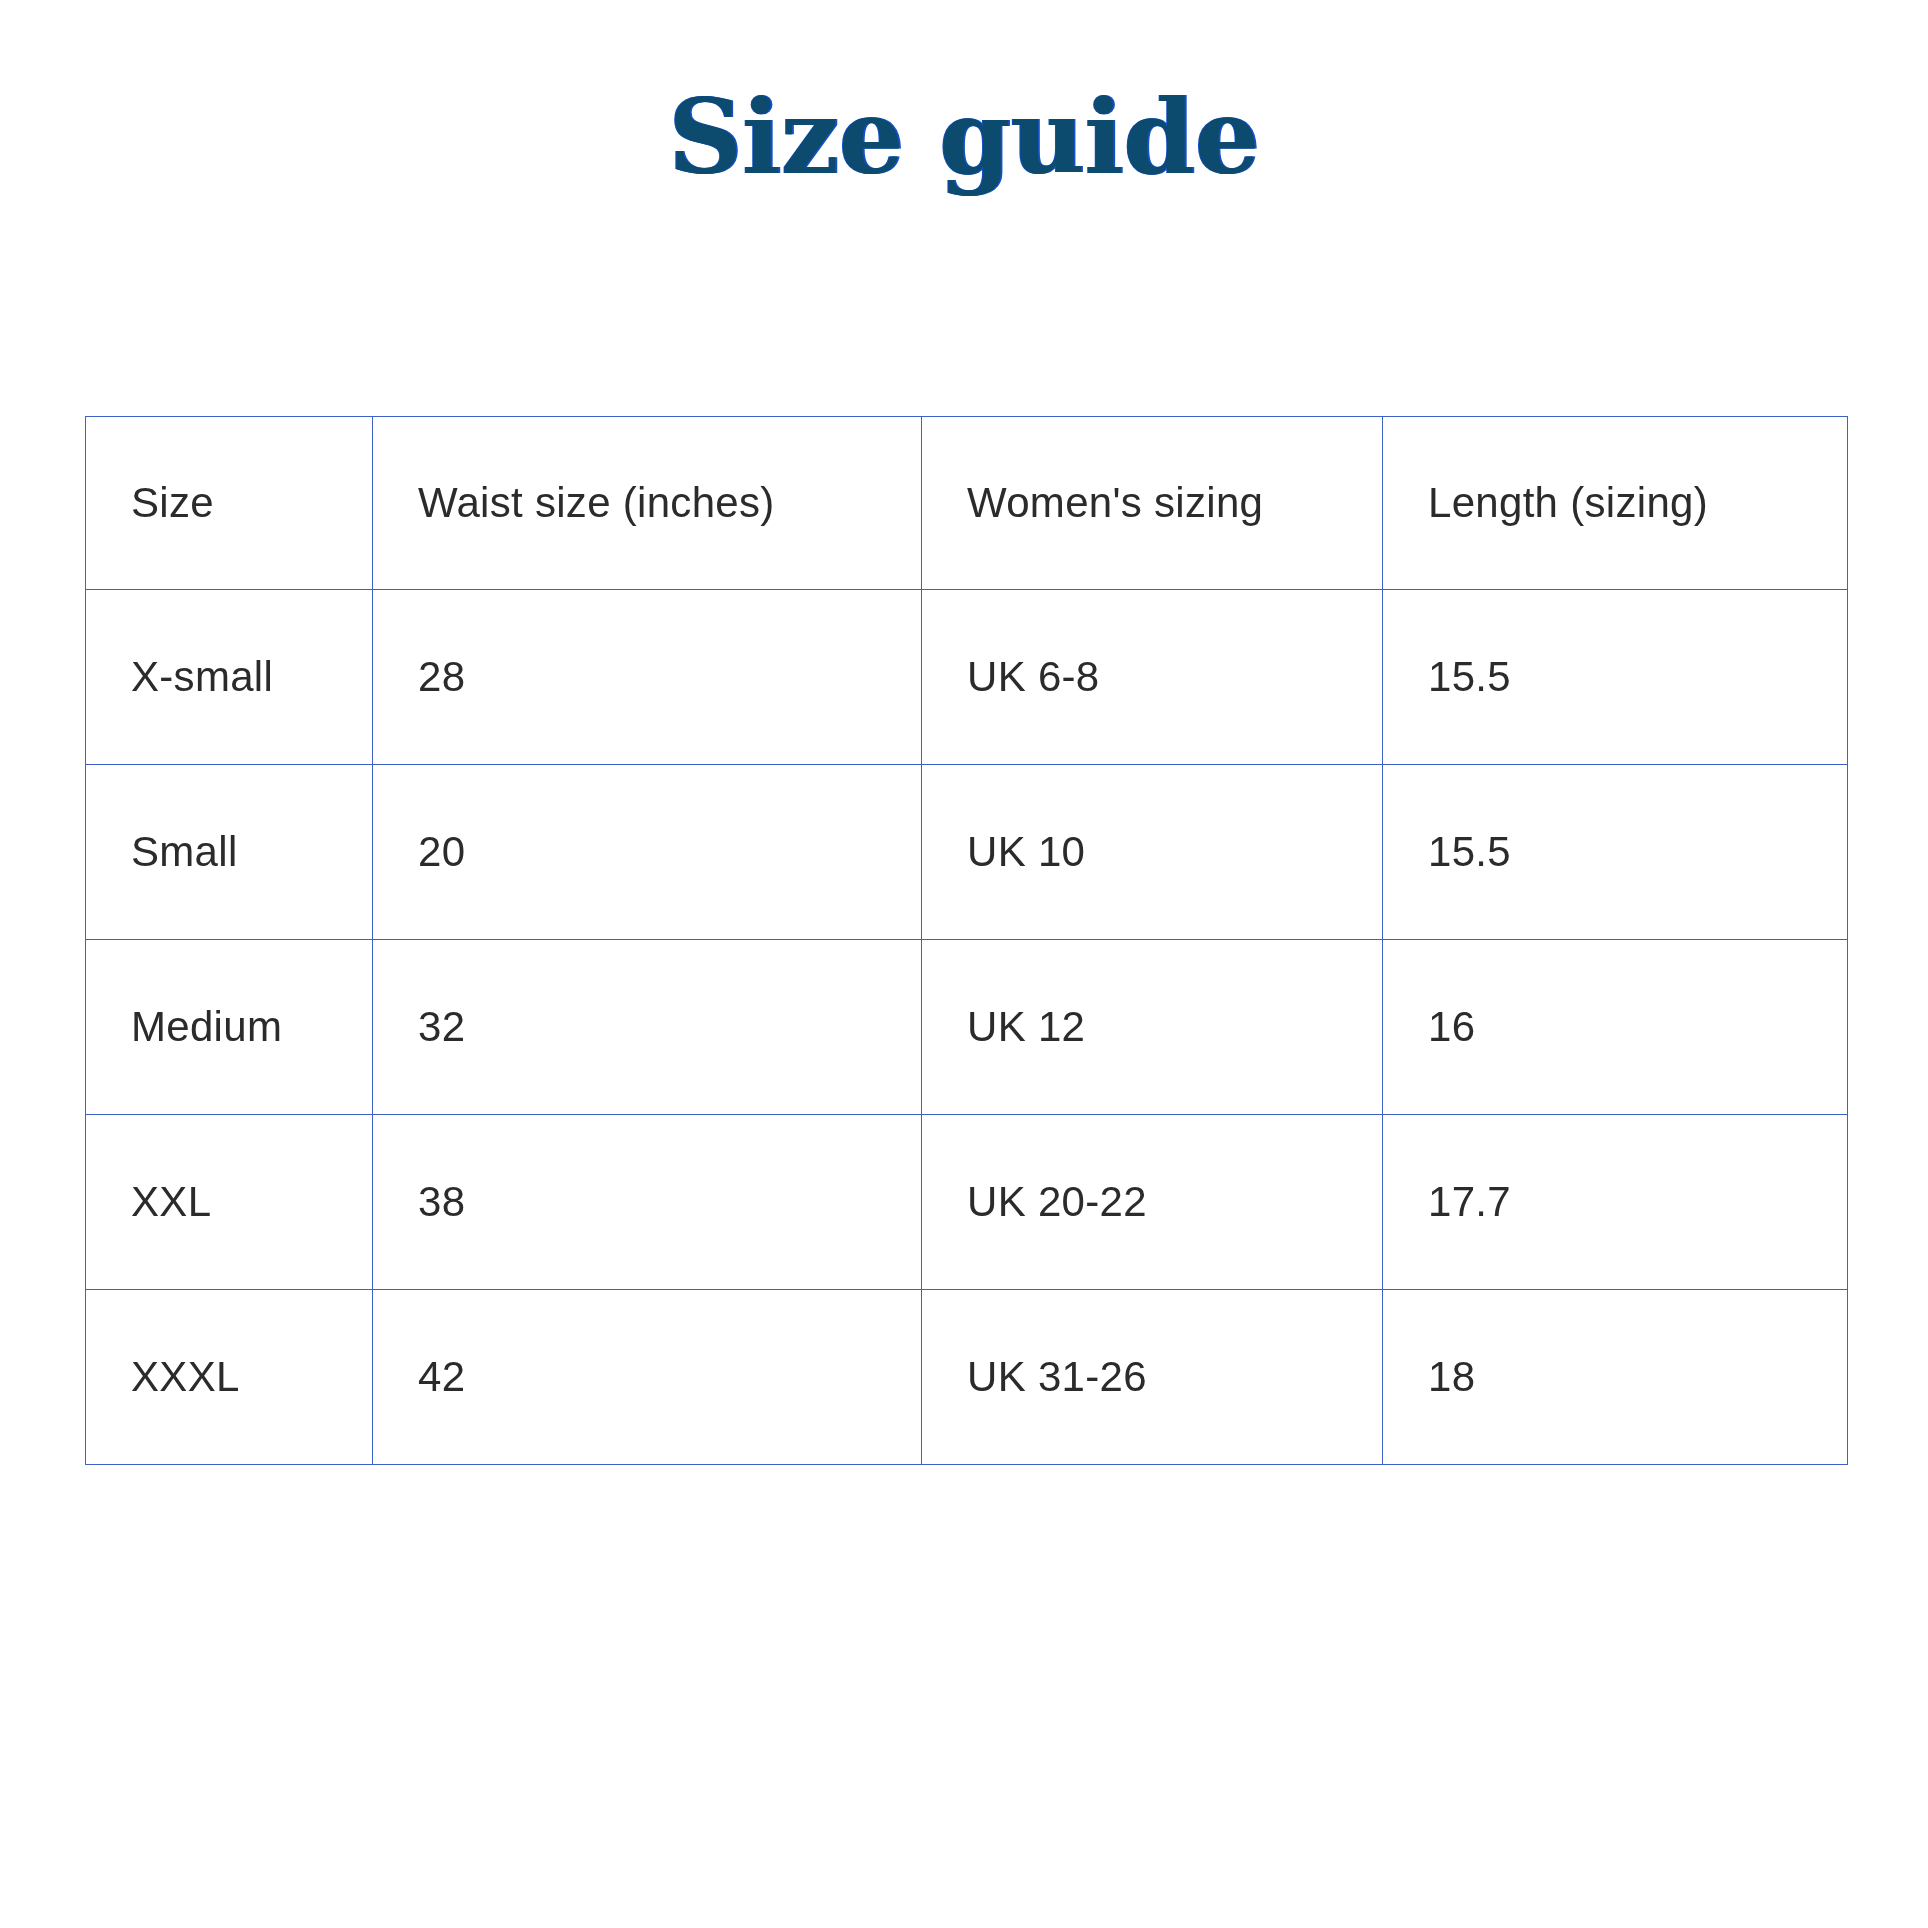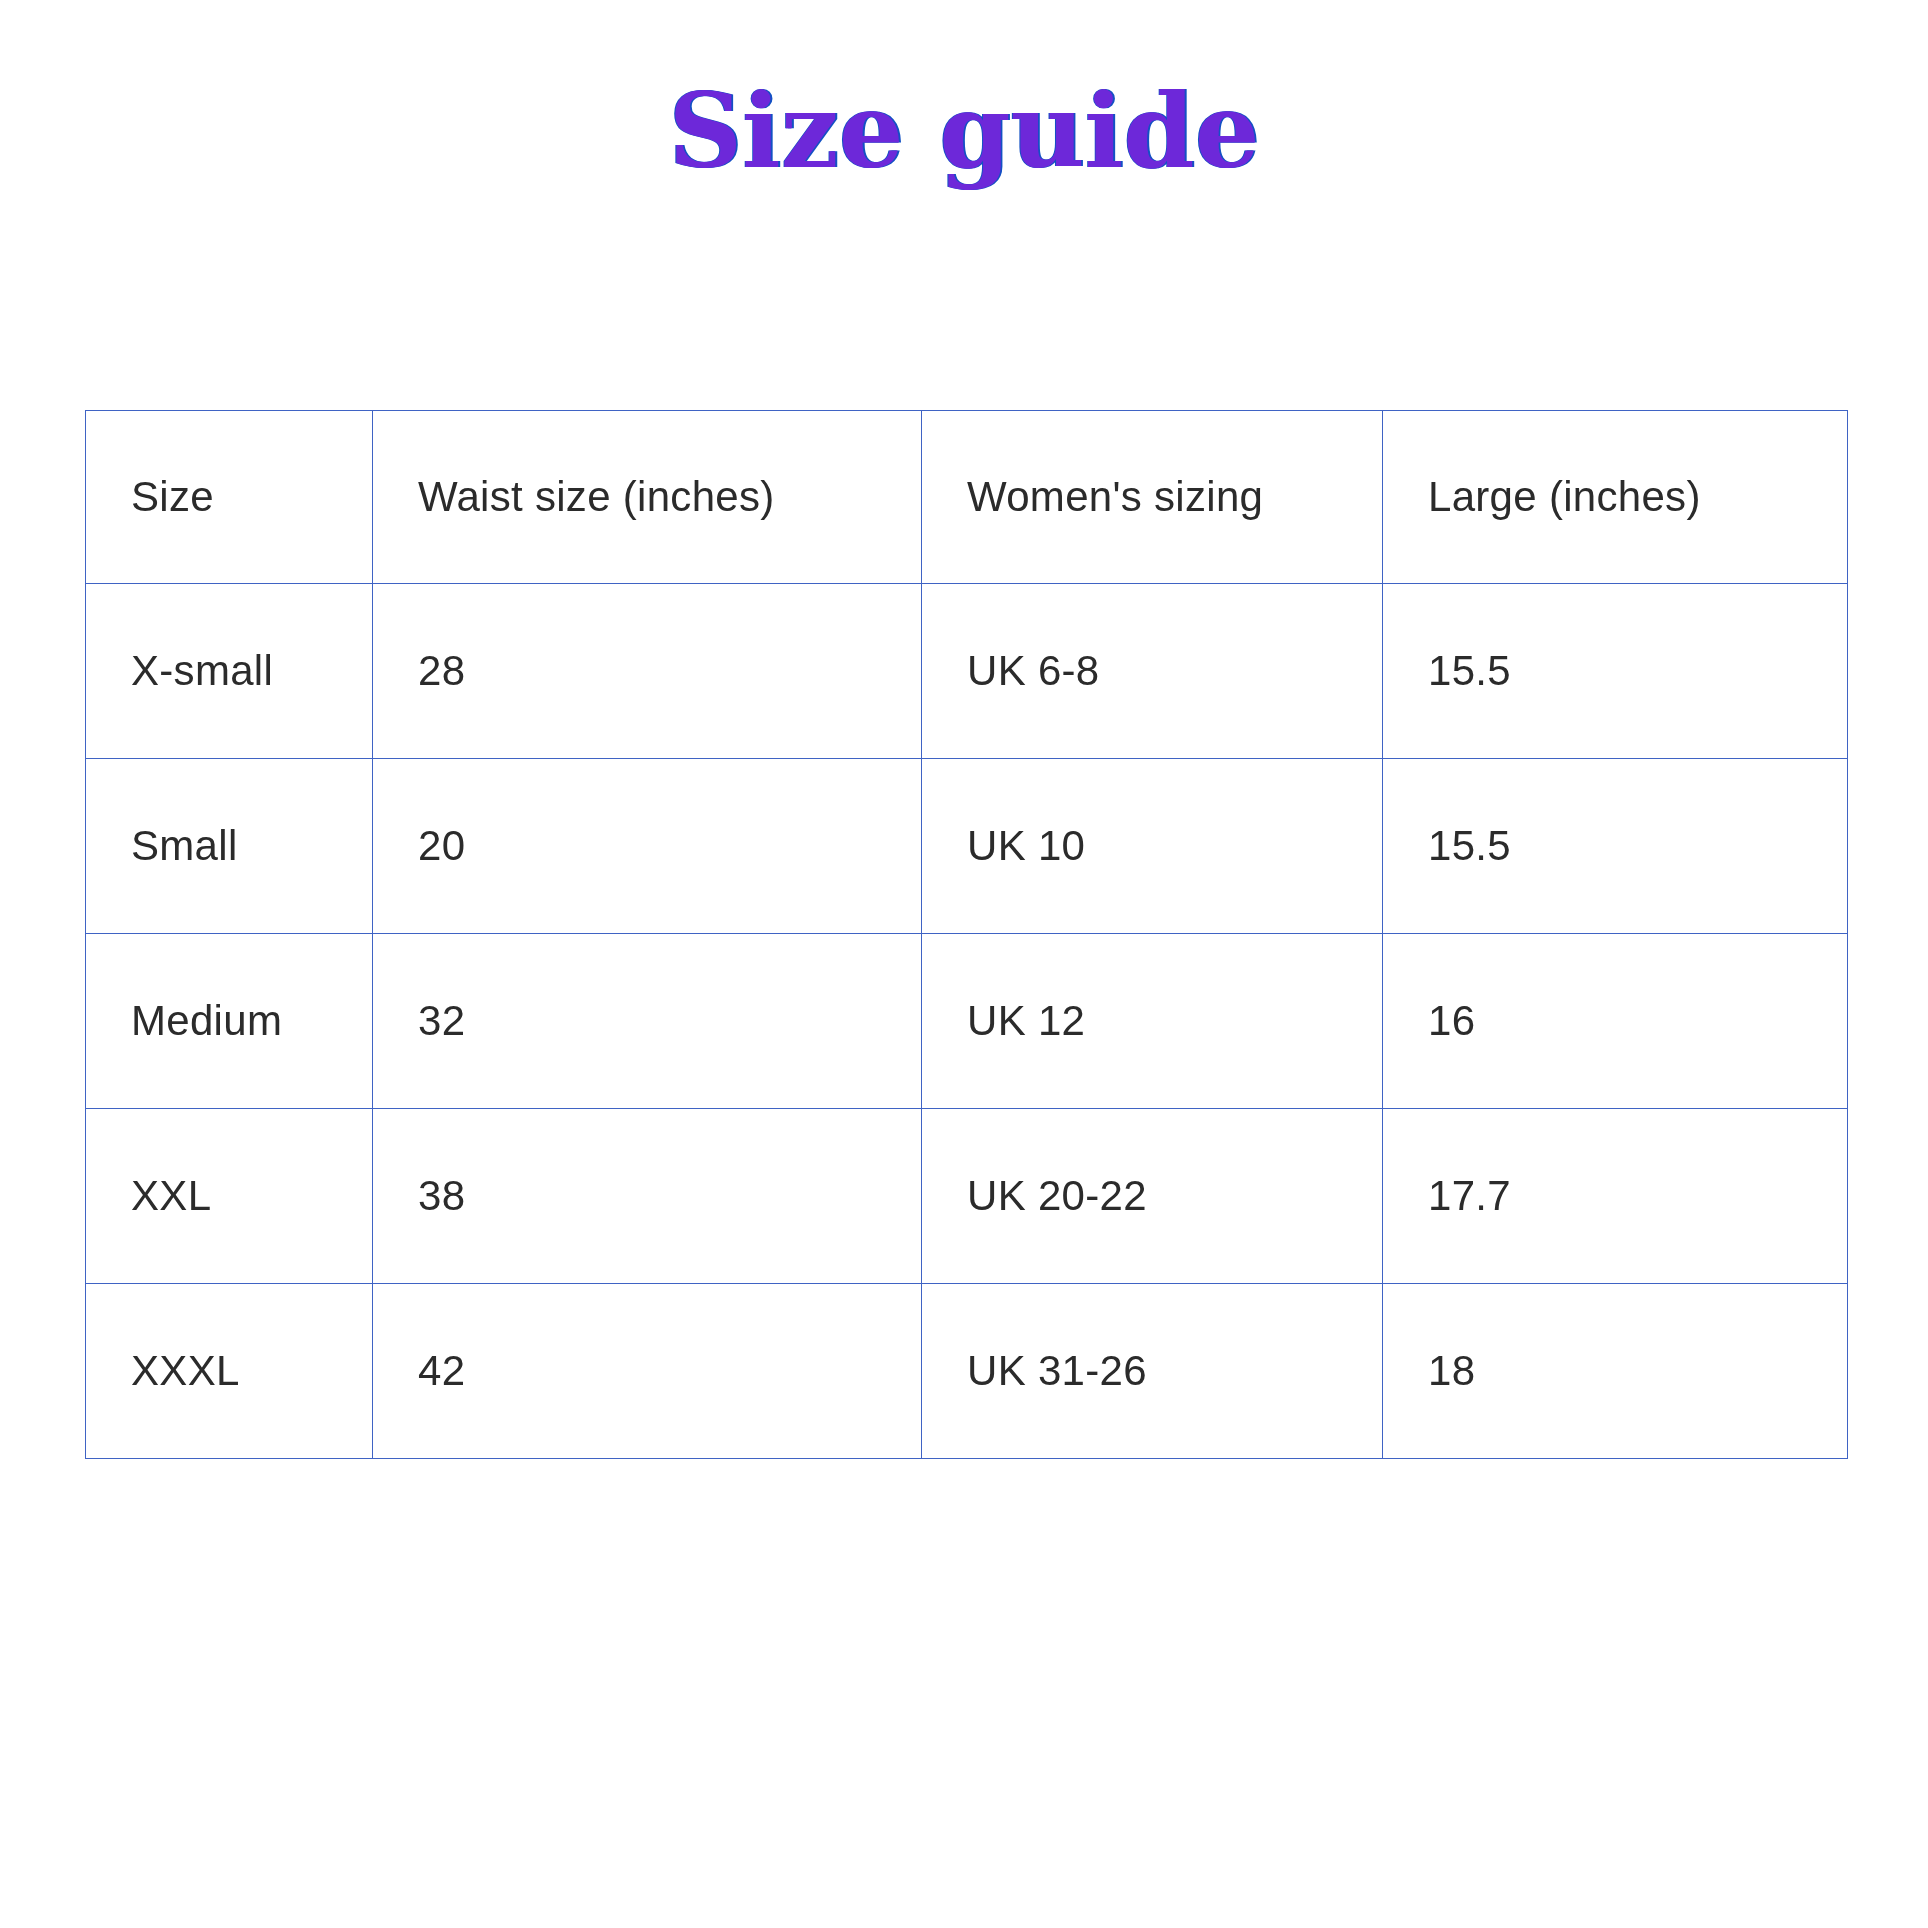--- a/index.html
+++ b/index.html
@@ -14,28 +14,28 @@
     -webkit-font-smoothing: antialiased;
   }
   .page {
     position: relative;
     width: 1928px;
     height: 1928px;
     box-sizing: border-box;
   }
   .title {
     text-align: center;
-    color: #6d28d9;
+    color: #0c4a6e;
     font-family: "DejaVu Serif", serif;
     font-weight: 700;
     font-size: 102px;
     letter-spacing: 0px;
     padding-top: 65px;
     line-height: 1.1;
-    margin: 10px;
+    margin: 16px;
     text-shadow: 1.9px 0 0 #1351c4, -0.9px 0 0 #1351c4;
   }
   .table-wrap {
     position: absolute;
     left: 85px;
     top: 400px;
     width: 1763px;
   }
   table.size-table {
     width: 1763px;
@@ -78,21 +78,21 @@
         <col class="c1">
           <col class="c2">
           <col class="c3">
           <col class="c4">
       </colgroup>
       <thead>
         <tr>
           <th>Size</th>
           <th>Waist size (inches)</th>
           <th>Women's sizing</th>
-          <th>Large (inches)</th>
+          <th>Length (sizing)</th>
         </tr>
       </thead>
       <tbody>
         <tr>
           <td>X-small</td>
           <td>28</td>
           <td>UK 6-8</td>
           <td>15.5</td>
         </tr>
         <tr>

